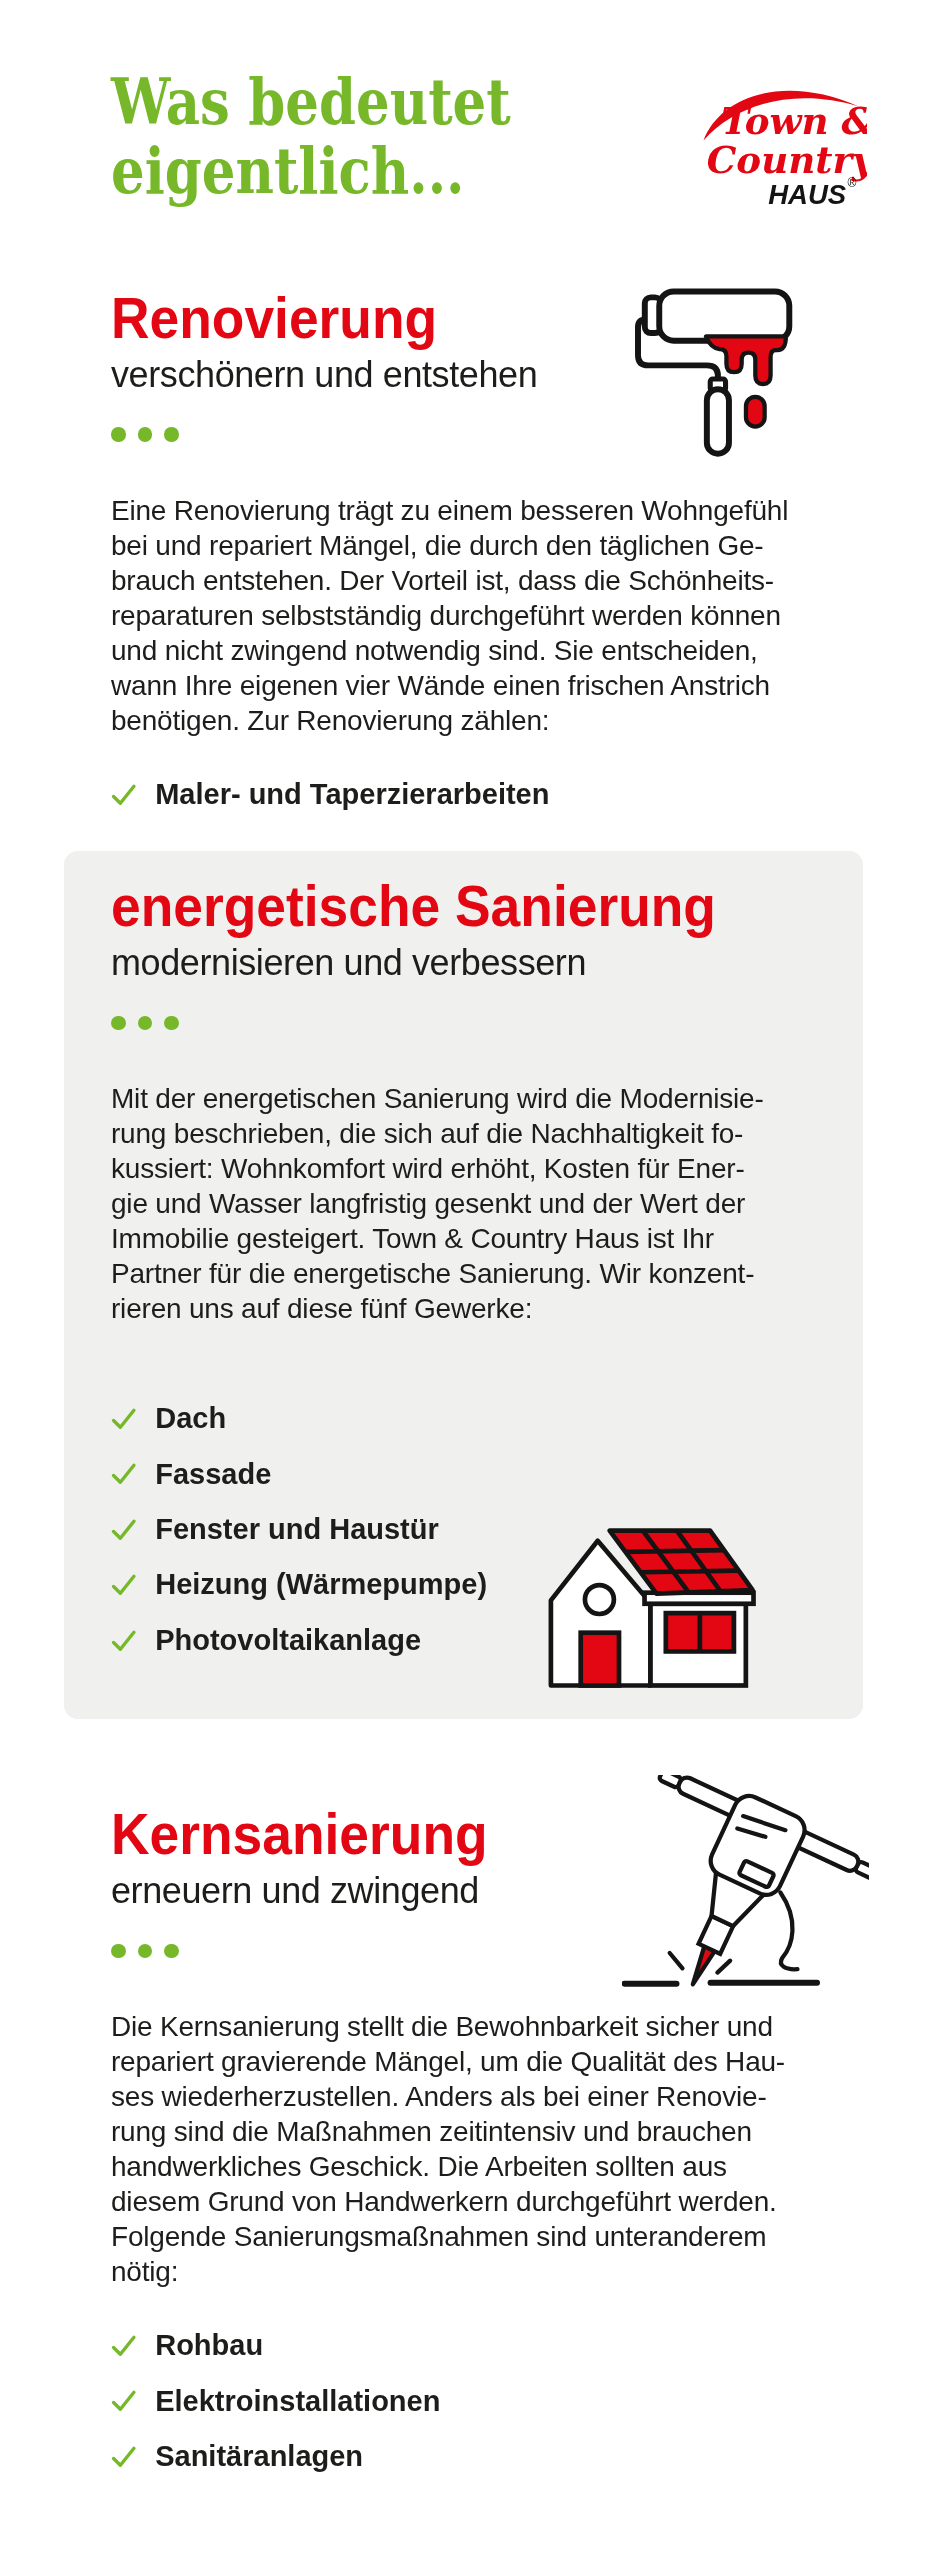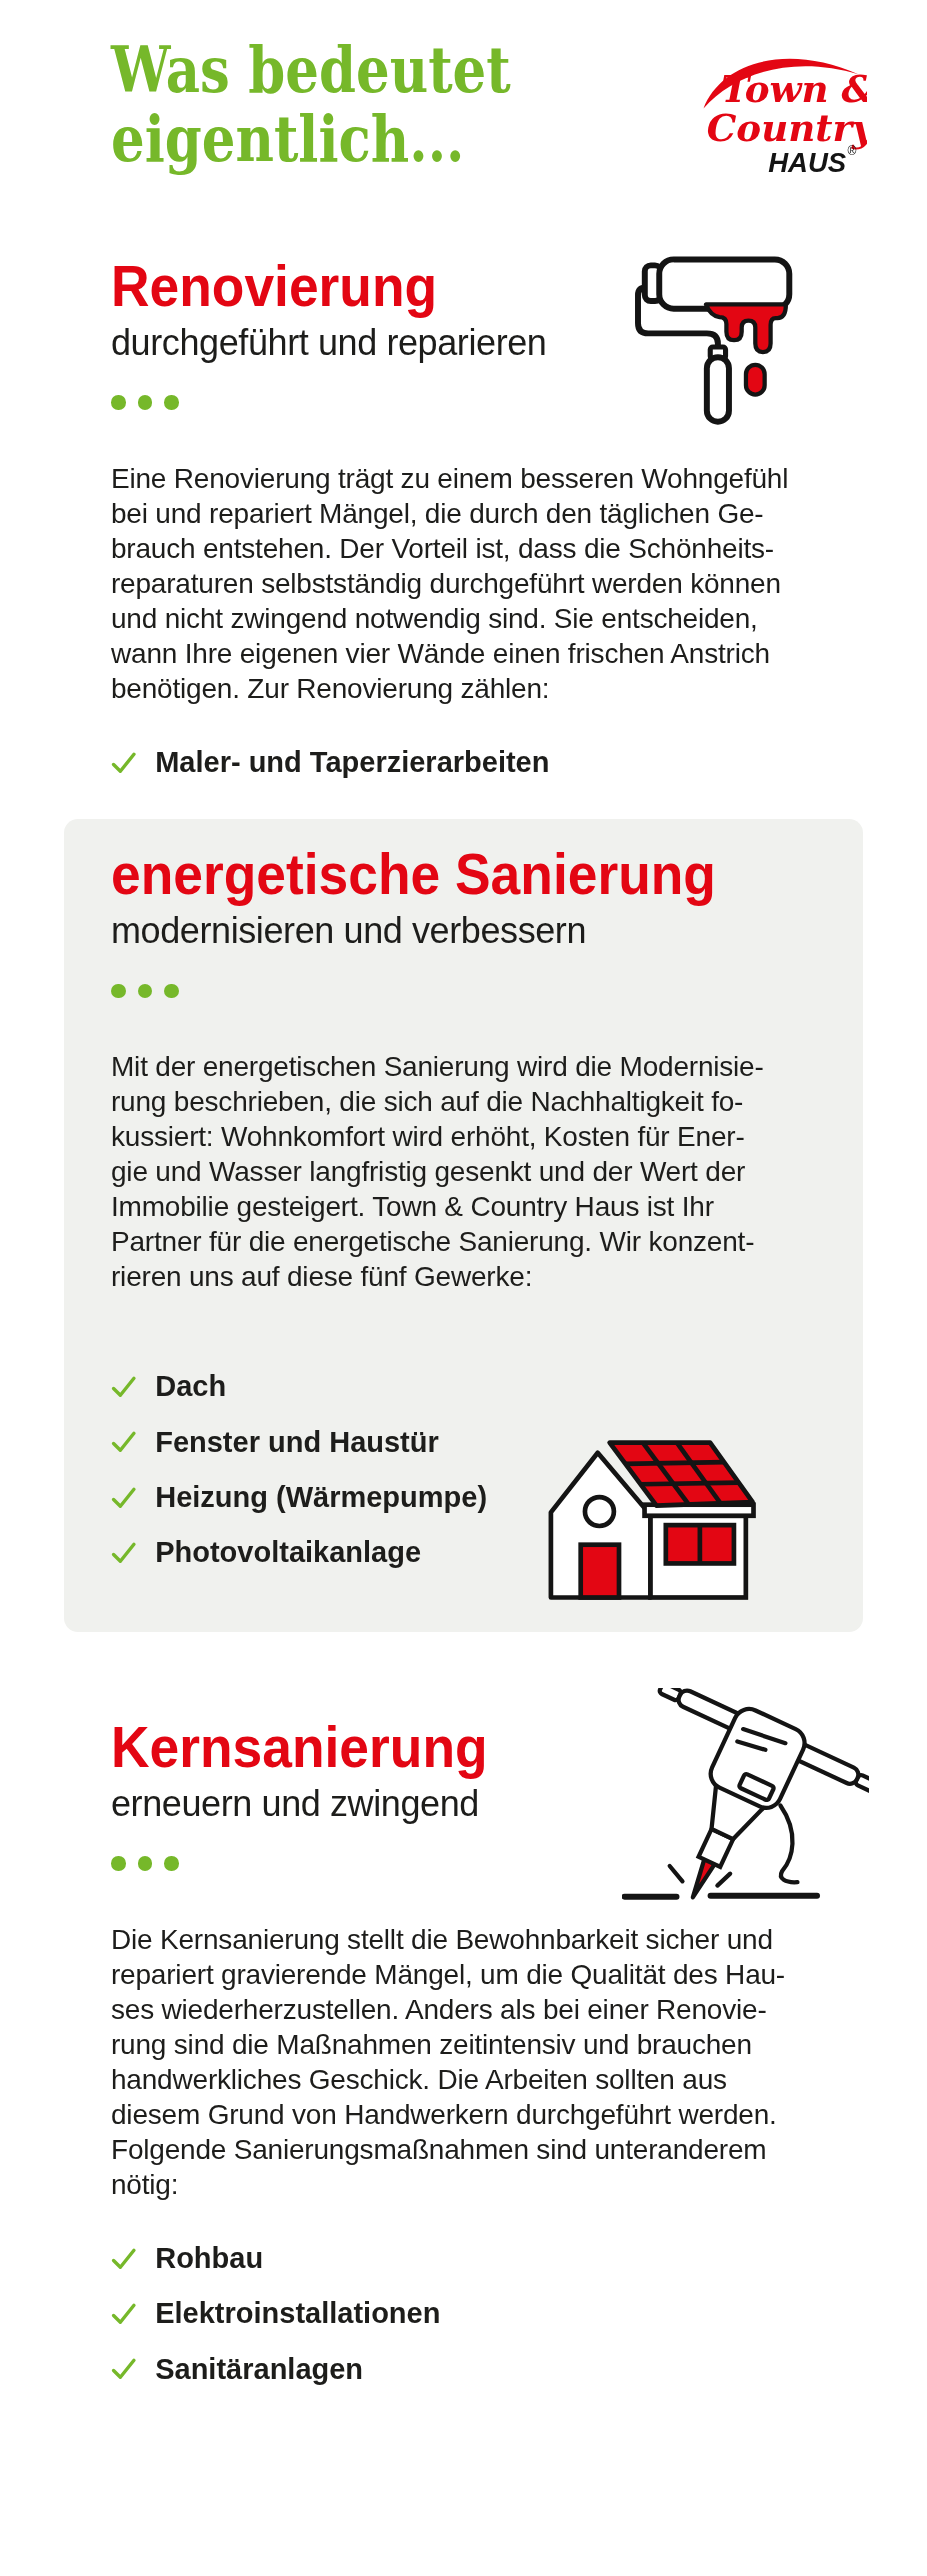--- a/index.html
+++ b/index.html
@@ -6,21 +6,21 @@
   .page{
     position:relative;
     width:927px;
     height:2576px;
     background:#ffffff;
     font-family:"Liberation Sans",sans-serif;
     color:var(--text,#1d1d1b);
     overflow:hidden;
   }
   
-  .header{position:relative;padding:36px 0 0 111px;height:160px;}
+  .header{position:relative;padding:36px 0 0 111px;height:160px;margin-top:32px;}
   .main-title{
     margin:0;
     font-family:"DejaVu Serif",serif;
     font-weight:bold;
     font-size:63px;
     line-height:1.09;
     color:var(--green,#76b82a);
     white-space:pre-line;
   }
   .main-title .squeeze{display:inline-block;transform:scaleX(0.84);transform-origin:0 0;}
@@ -96,21 +96,21 @@
       <path d="M8,72 C30,14 112,-9 200,30 C122,6 48,26 8,72 Z" style="fill:var(--red,#e30613)"></path>
       <text x="30" y="64" class="logo-script" font-size="46" style="fill:var(--red,#e30613)">Town &amp;</text>
       <text x="12" y="112" class="logo-script" font-size="46" style="fill:var(--red,#e30613)">Country</text>
       <text x="88" y="150" class="logo-haus" font-size="34" fill="#141414">HAUS</text>
       <text x="186" y="130" font-size="15" fill="#141414">®</text>
     </svg>
   </div>
 
   <div class="section sec-1">
     <h2 class="section-title"><span class="squeeze">Renovierung</span></h2>
-    <p class="section-sub">durchgeführt und reparieren</p>
+    <p class="section-sub">verschönern und entstehen</p>
     <div class="dots">
       <span class="dot"></span>
         <span class="dot"></span>
         <span class="dot"></span>
     </div>
     <p class="body-text">Eine Renovierung trägt zu einem besseren Wohngefühl
 bei und repariert Mängel, die durch den täglichen Ge-
 brauch entstehen. Der Vorteil ist, dass die Schönheits-
 reparaturen selbstständig durchgeführt werden können
 und nicht zwingend notwendig sind. Sie entscheiden,
@@ -150,20 +150,26 @@
 gie und Wasser langfristig gesenkt und der Wert der
 Immobilie gesteigert. Town &amp; Country Haus ist Ihr
 Partner für die energetische Sanierung. Wir konzent-
 rieren uns auf diese fünf Gewerke:</p>
     <ul class="checklist">
       <li class="check-item">
         <svg class="check-icon" viewBox="0 0 30 30">
             <polyline class="gr" points="3,17 11,25 27,5" stroke-width="4" stroke-linecap="round" stroke-linejoin="round"></polyline>
           </svg>
         <span class="check-label">Dach</span>
+      </li>
+      <li class="check-item">
+        <svg class="check-icon" viewBox="0 0 30 30">
+            <polyline class="gr" points="3,17 11,25 27,5" stroke-width="4" stroke-linecap="round" stroke-linejoin="round"></polyline>
+          </svg>
+        <span class="check-label">Fassade</span>
       </li>
       <li class="check-item">
         <svg class="check-icon" viewBox="0 0 30 30">
             <polyline class="gr" points="3,17 11,25 27,5" stroke-width="4" stroke-linecap="round" stroke-linejoin="round"></polyline>
           </svg>
         <span class="check-label">Fenster und Haustür</span>
       </li>
       <li class="check-item">
         <svg class="check-icon" viewBox="0 0 30 30">
             <polyline class="gr" points="3,17 11,25 27,5" stroke-width="4" stroke-linecap="round" stroke-linejoin="round"></polyline>

